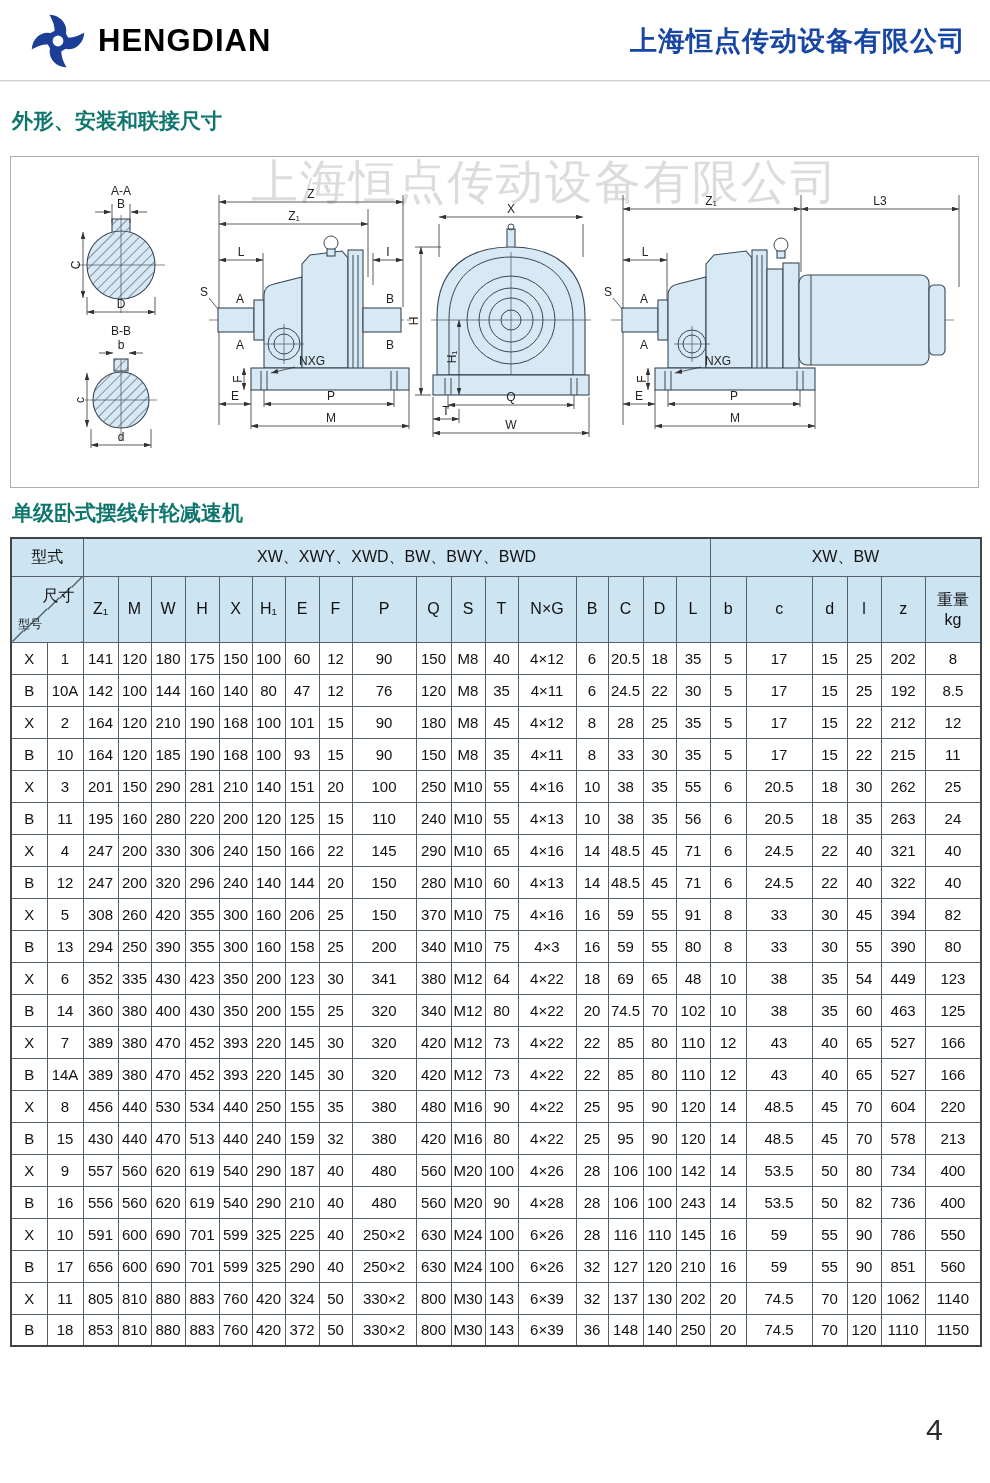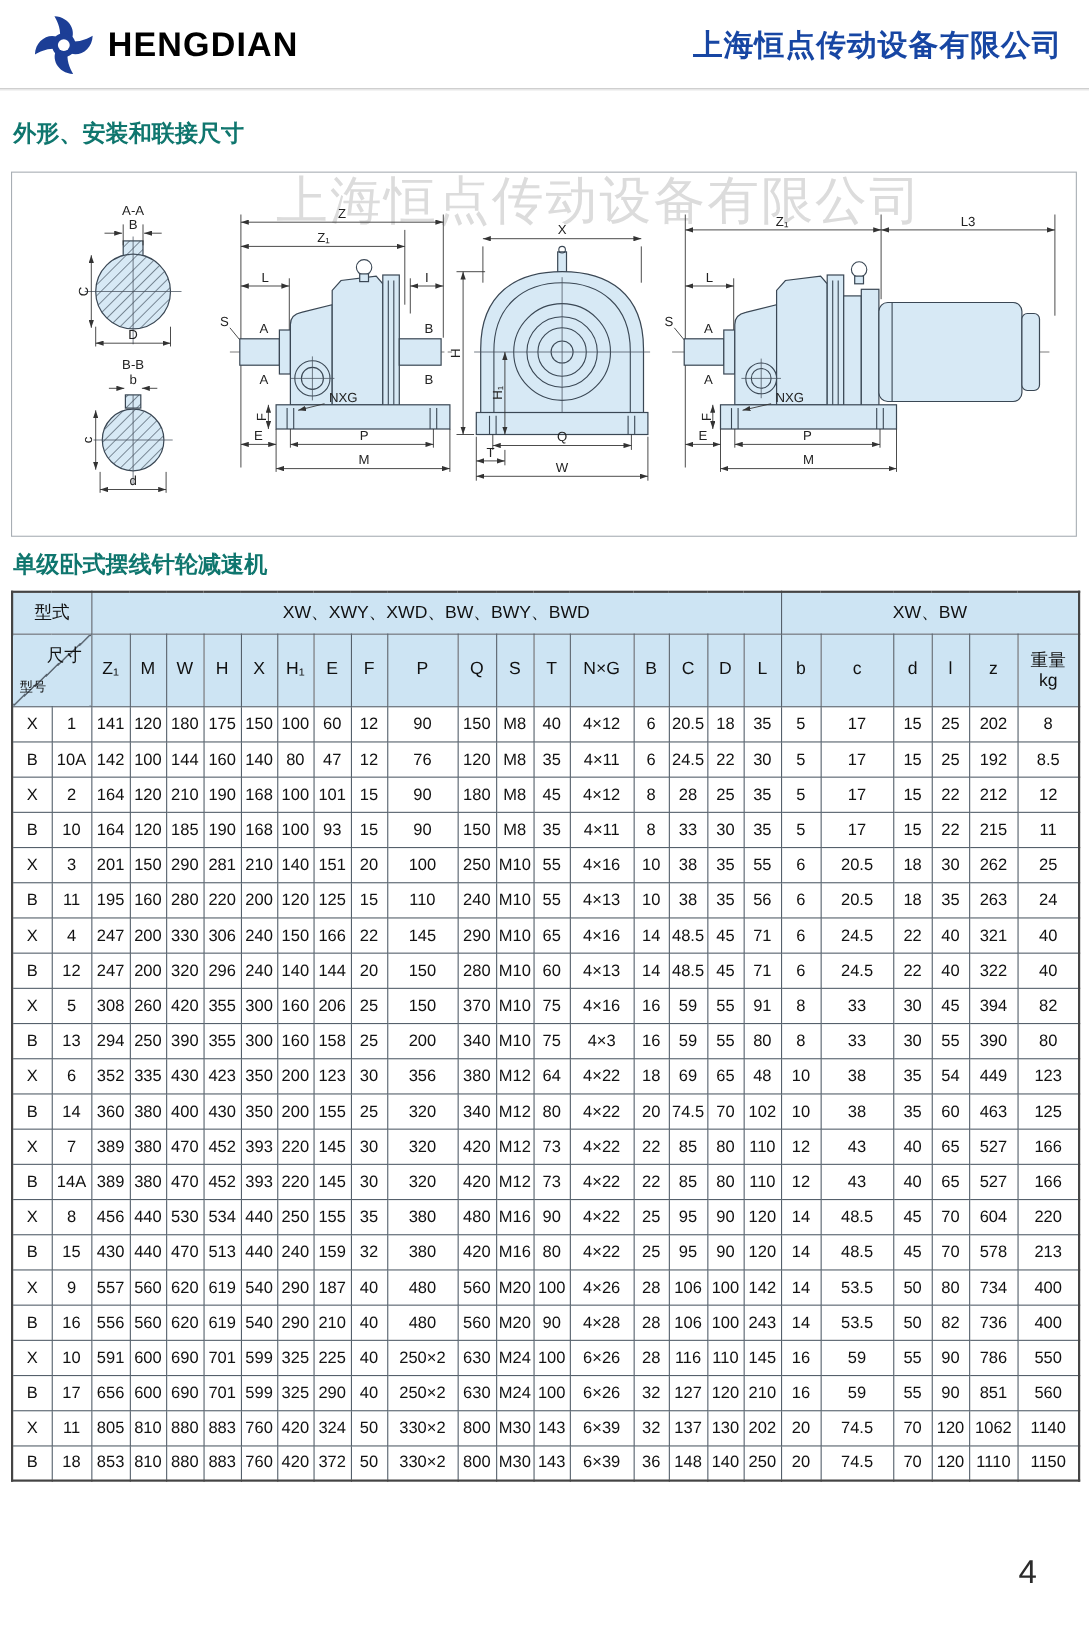--- a/index.html
+++ b/index.html
@@ -623,21 +623,21 @@
             <td>X</td>
             <td>6</td>
             <td>352</td>
             <td>335</td>
             <td>430</td>
             <td>423</td>
             <td>350</td>
             <td>200</td>
             <td>123</td>
             <td>30</td>
-            <td>356</td>
+            <td>341</td>
             <td>380</td>
             <td>M12</td>
             <td>64</td>
             <td>4×22</td>
             <td>18</td>
             <td>69</td>
             <td>65</td>
             <td>48</td>
             <td>10</td>
             <td>38</td>

